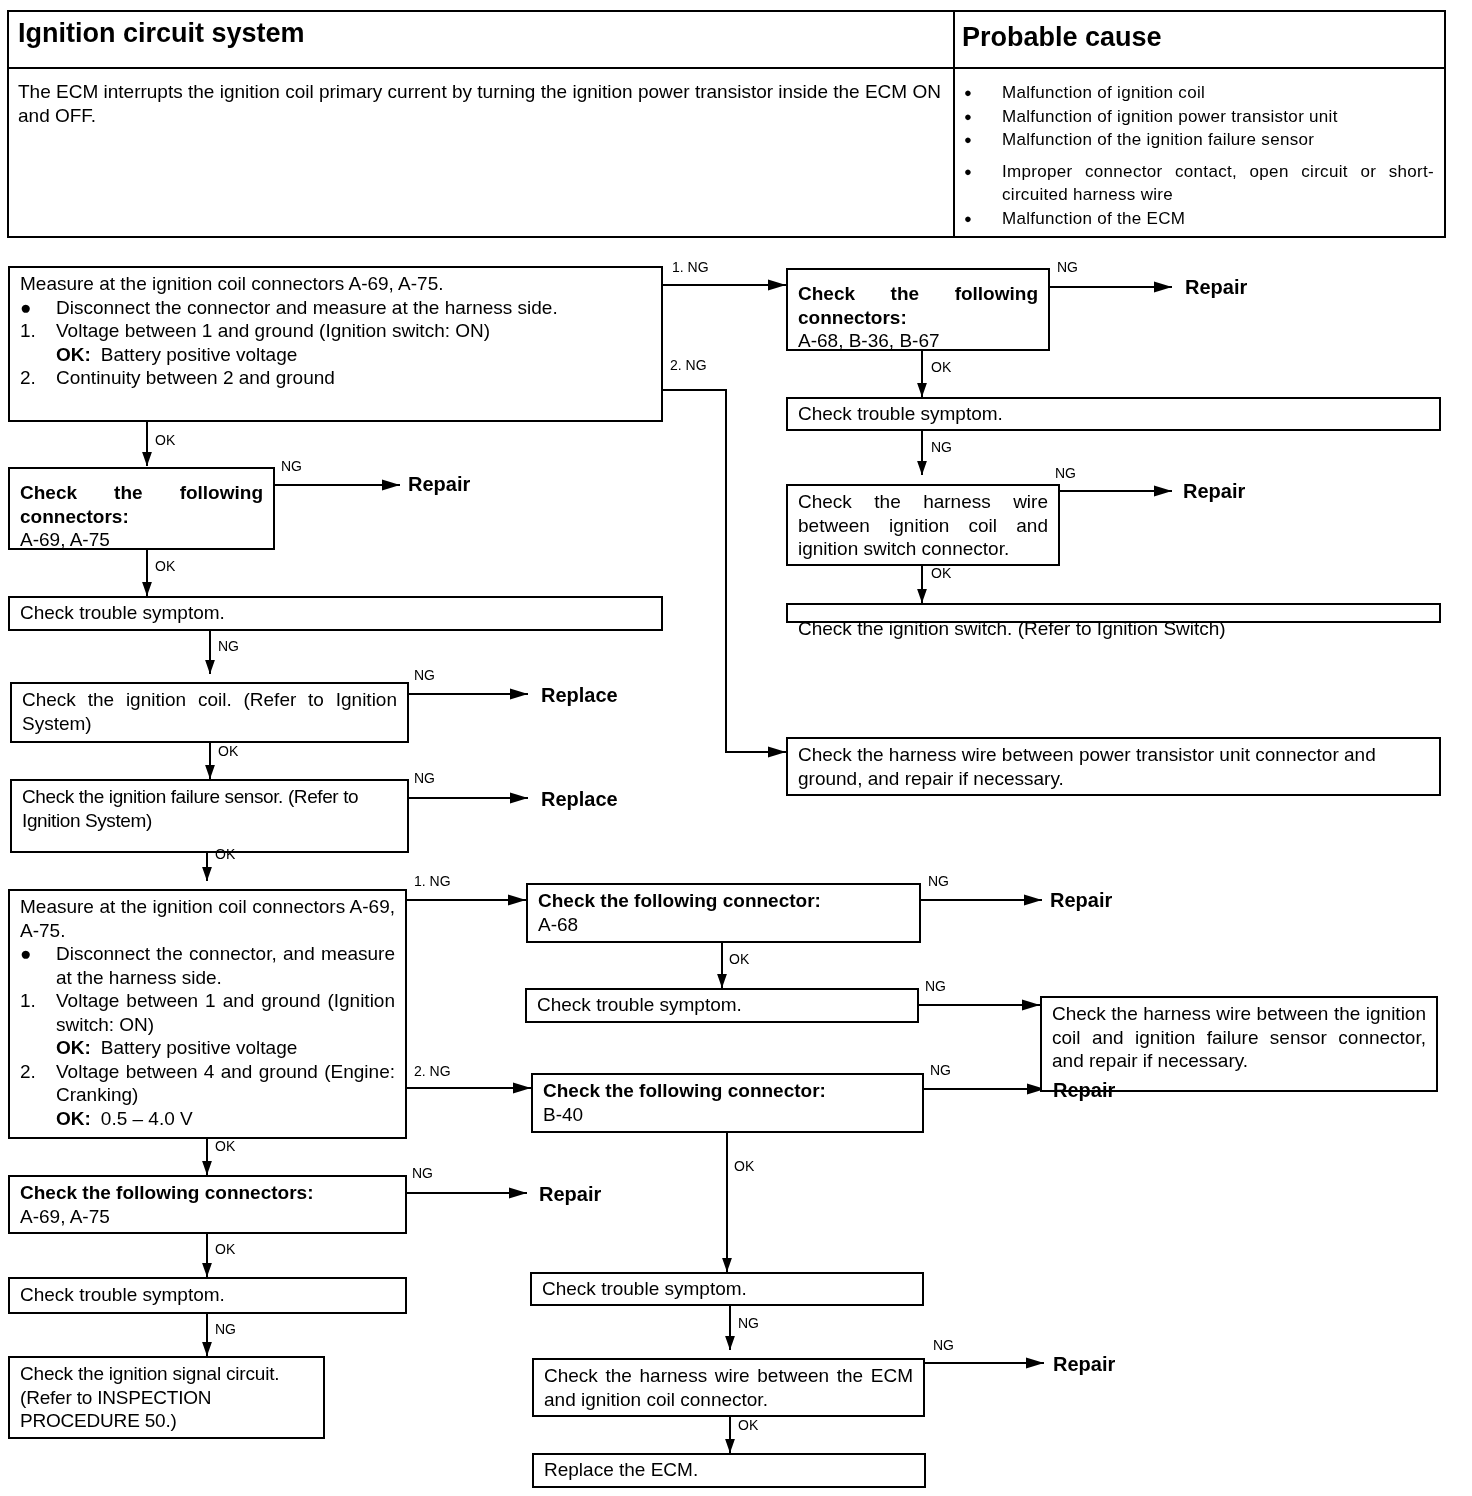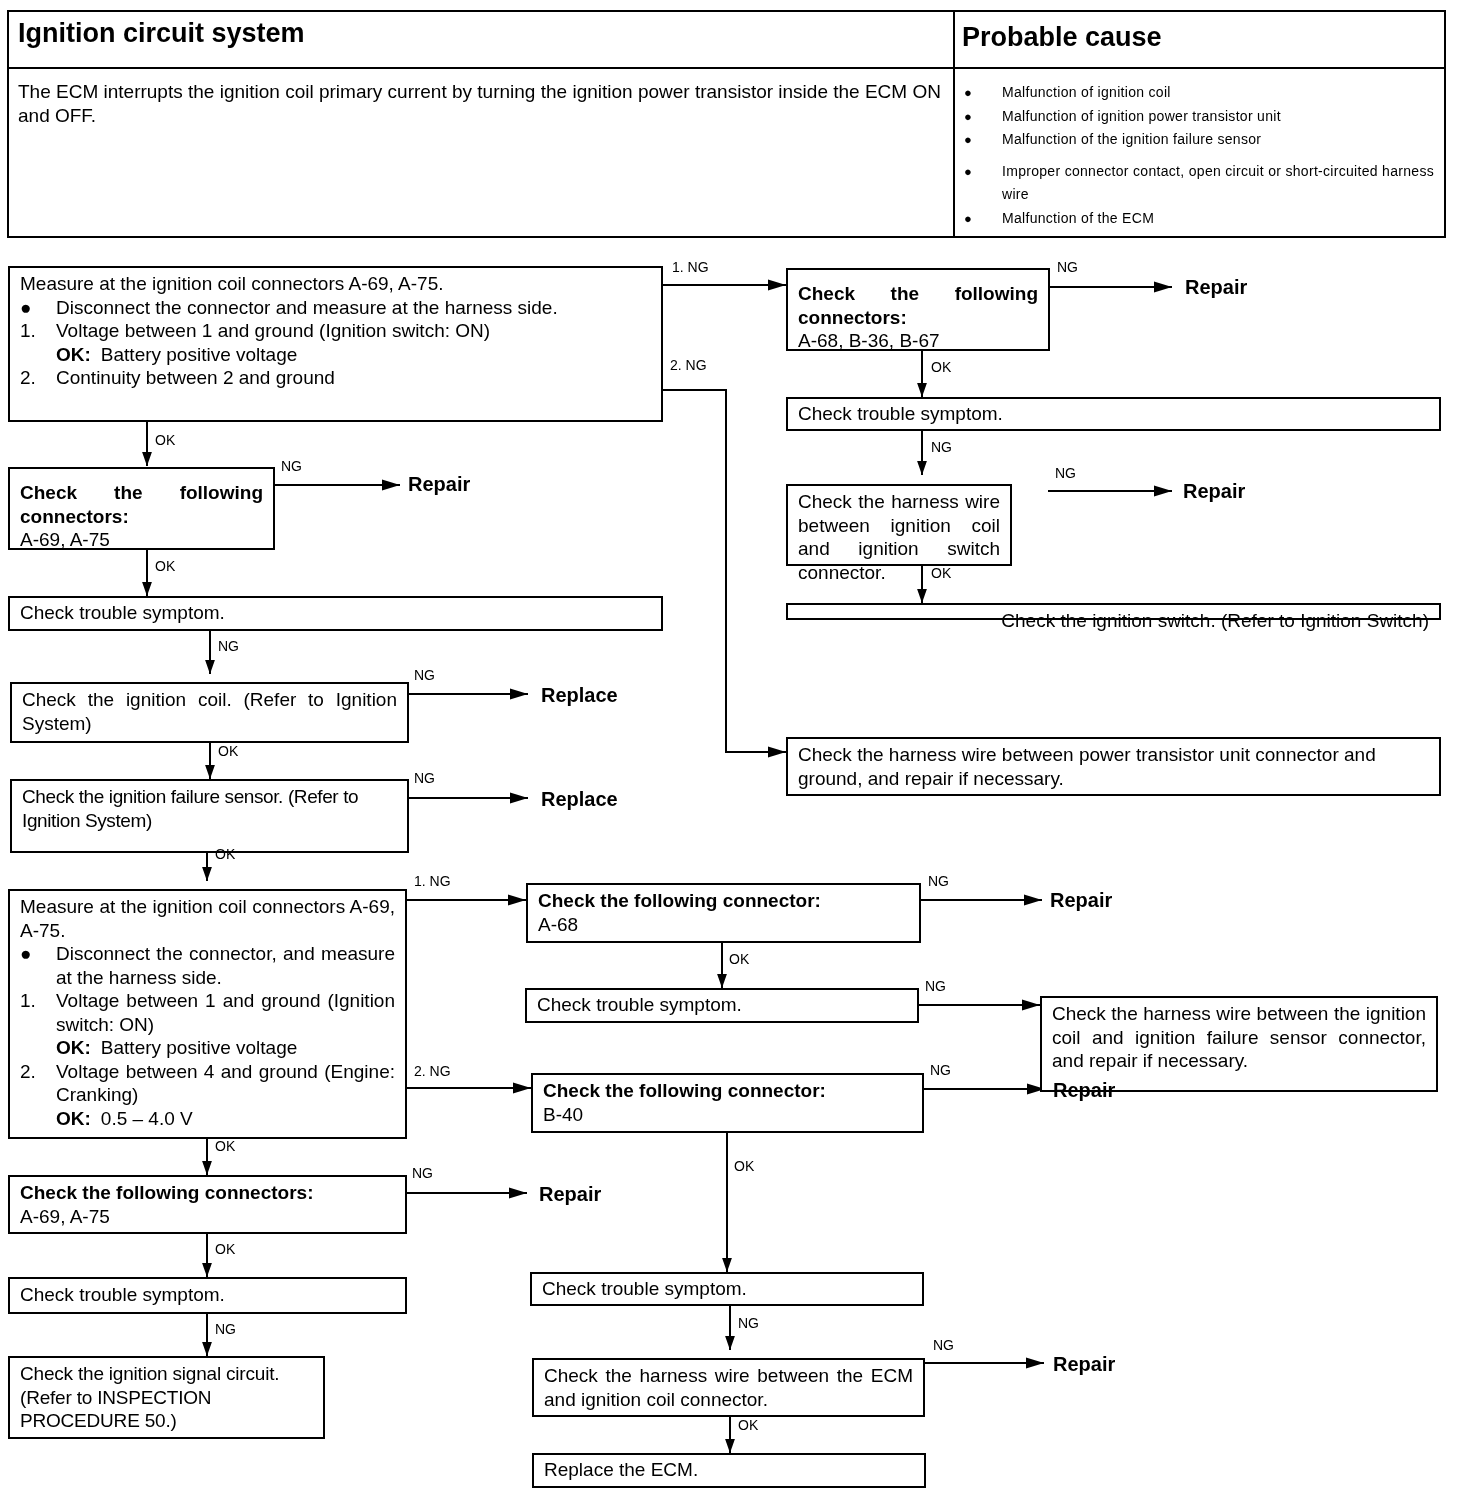--- a/index.html
+++ b/index.html
@@ -10,21 +10,21 @@
          padding:4px 10px; font-size:19px; line-height:23.5px; }
   .bold { font-weight:bold; }
   .just { text-align:justify; text-align-last:left;margin-top:8px; }
   .lbl { position:absolute; font-size:14px; line-height:22px; white-space:nowrap; }
   .outcome { position:absolute; font-size:20px; font-weight:bold; white-space:nowrap; }
   
   .hdr { position:absolute; border:2px solid #000; box-sizing:border-box; }
   .hdr-title { position:absolute; font-size:27px; font-weight:bold; }
   .hdr-text { position:absolute; font-size:19px; line-height:23.5px; }
   .cause-list { list-style:none; margin:0; padding:0; }
-  .cause-list li { position:relative; padding-left:40px; font-size:14px; line-height:23.5px; letter-spacing:0.3px; }
+  .cause-list li { position:relative; padding-left:40px; font-size:17px; line-height:23.5px; letter-spacing:0.3px; }
   .cause-list li::before { content:"\25CF"; position:absolute; left:2px; font-size:13px; }
   .steps .row { position:relative; padding-left:36px; }
   .steps .row .mk { position:absolute; left:0; }
   .steps .ok { font-weight:bold; margin-right:10px; }
   svg.lines { position:absolute; left:0; top:0; }
 </style>
 </head>
 <body>
 
 <svg class="lines" width="1472" height="1496">
@@ -138,25 +138,25 @@
 
 <div class="box" style="left:786px;top:268px;width:264px;height:83px;">
   <div class="bold just">Check the following connectors:</div>
   <div>A-68, B-36, B-67</div>
 </div>
 
 <div class="box" style="left:786px;top:397px;width:655px;height:34px;padding-top:3px;">
   <div>Check trouble symptom.</div>
 </div>
 
-<div class="box just" style="left:786px;top:476px;width:226px;height:82px;">
+<div class="box just" style="left:786px;top:476px;width:274px;height:82px;">
   <div>Check the harness wire between ignition coil and ignition switch connector.</div>
 </div>
 
-<div class="box" style="left:786px;top:603px;width:655px;height:17px;padding-top:4px;text-align:right;">
+<div class="box" style="left:786px;top:603px;width:655px;height:17px;padding-top:12px;">
   <div>Check the ignition switch. (Refer to Ignition Switch)</div>
 </div>
 
 <div class="box" style="left:786px;top:737px;width:655px;height:59px;">
   <div>Check the harness wire between power transistor unit connector and ground, and repair if necessary.</div>
 </div>
 
 <div class="box" style="left:526px;top:883px;width:395px;height:60px;">
   <div class="bold">Check the following connector:</div>
   <div>A-68</div>

